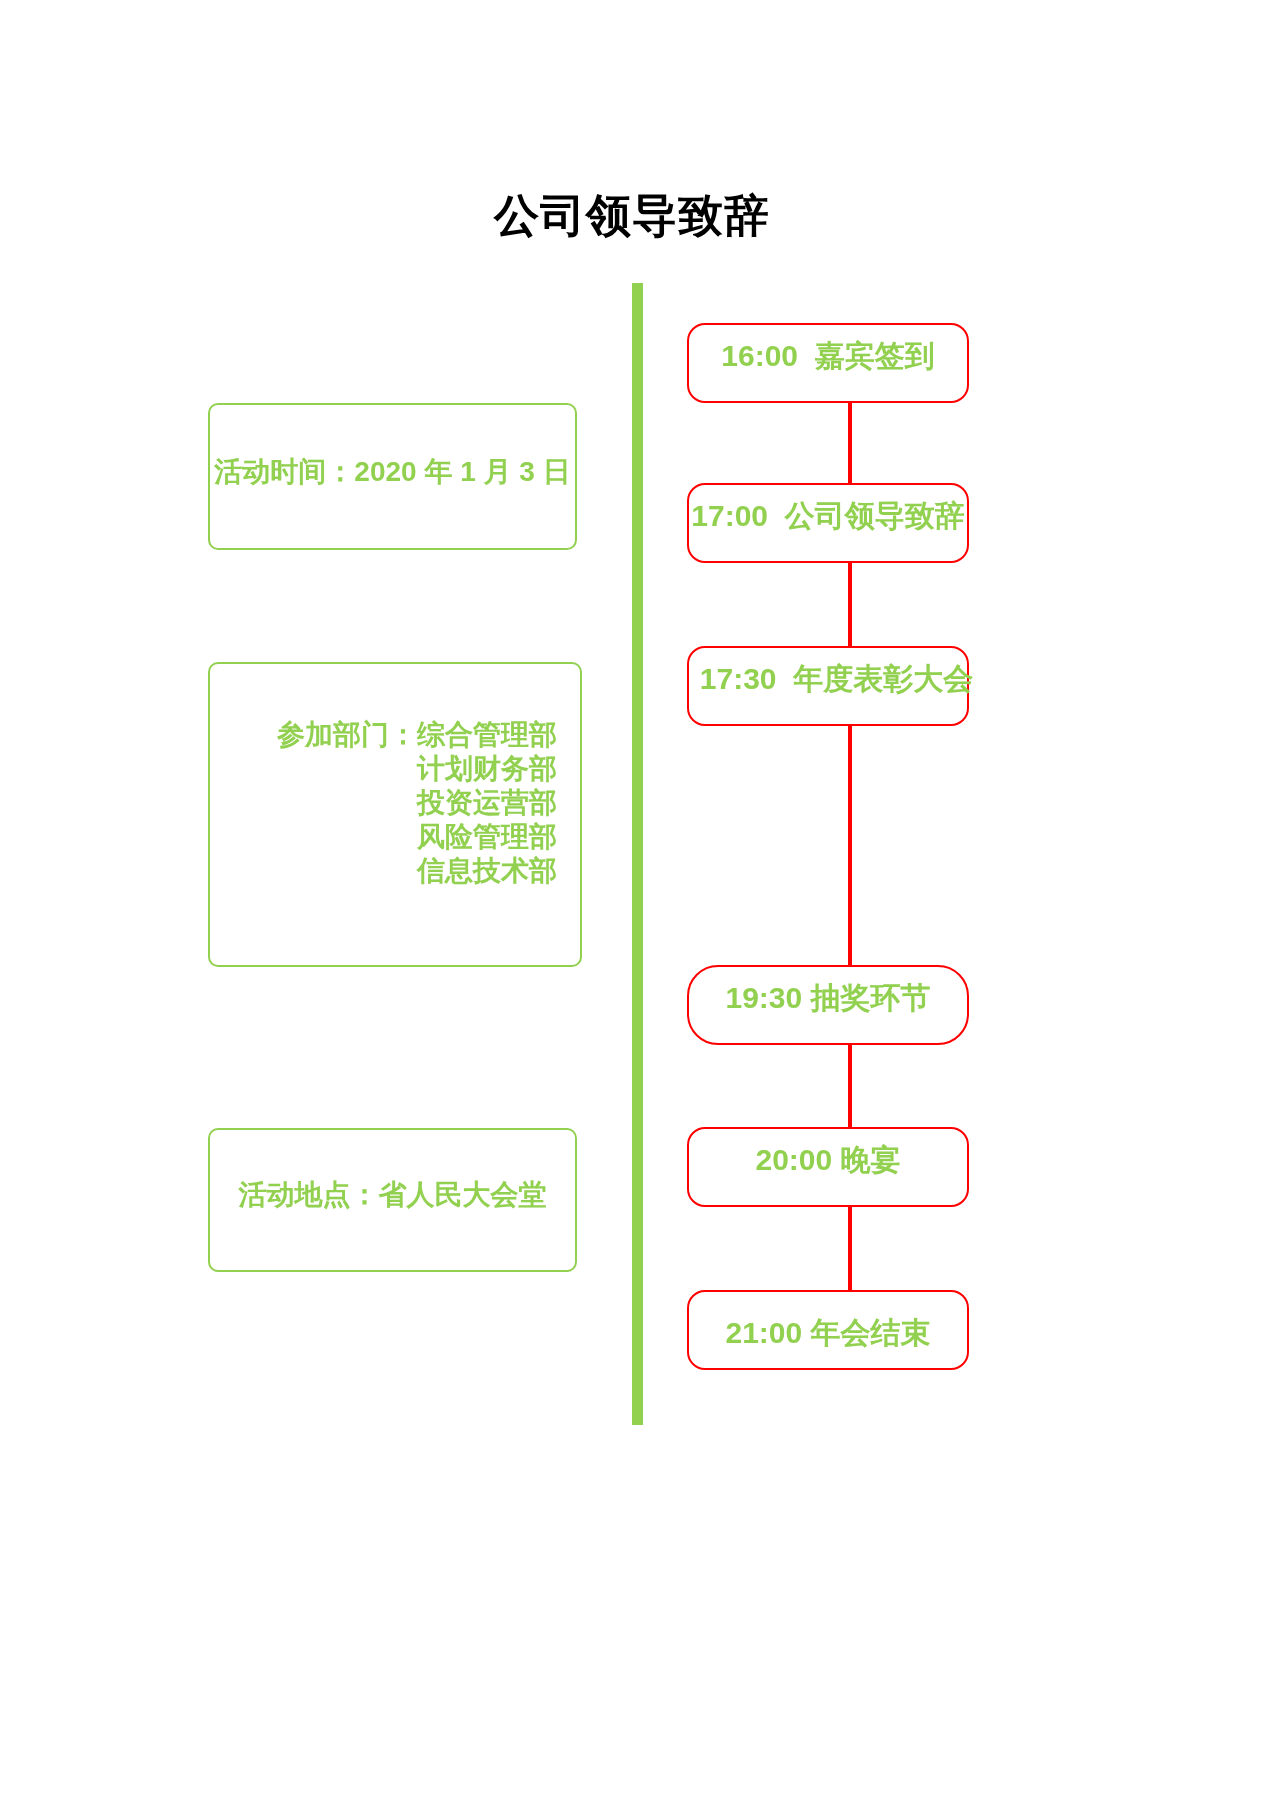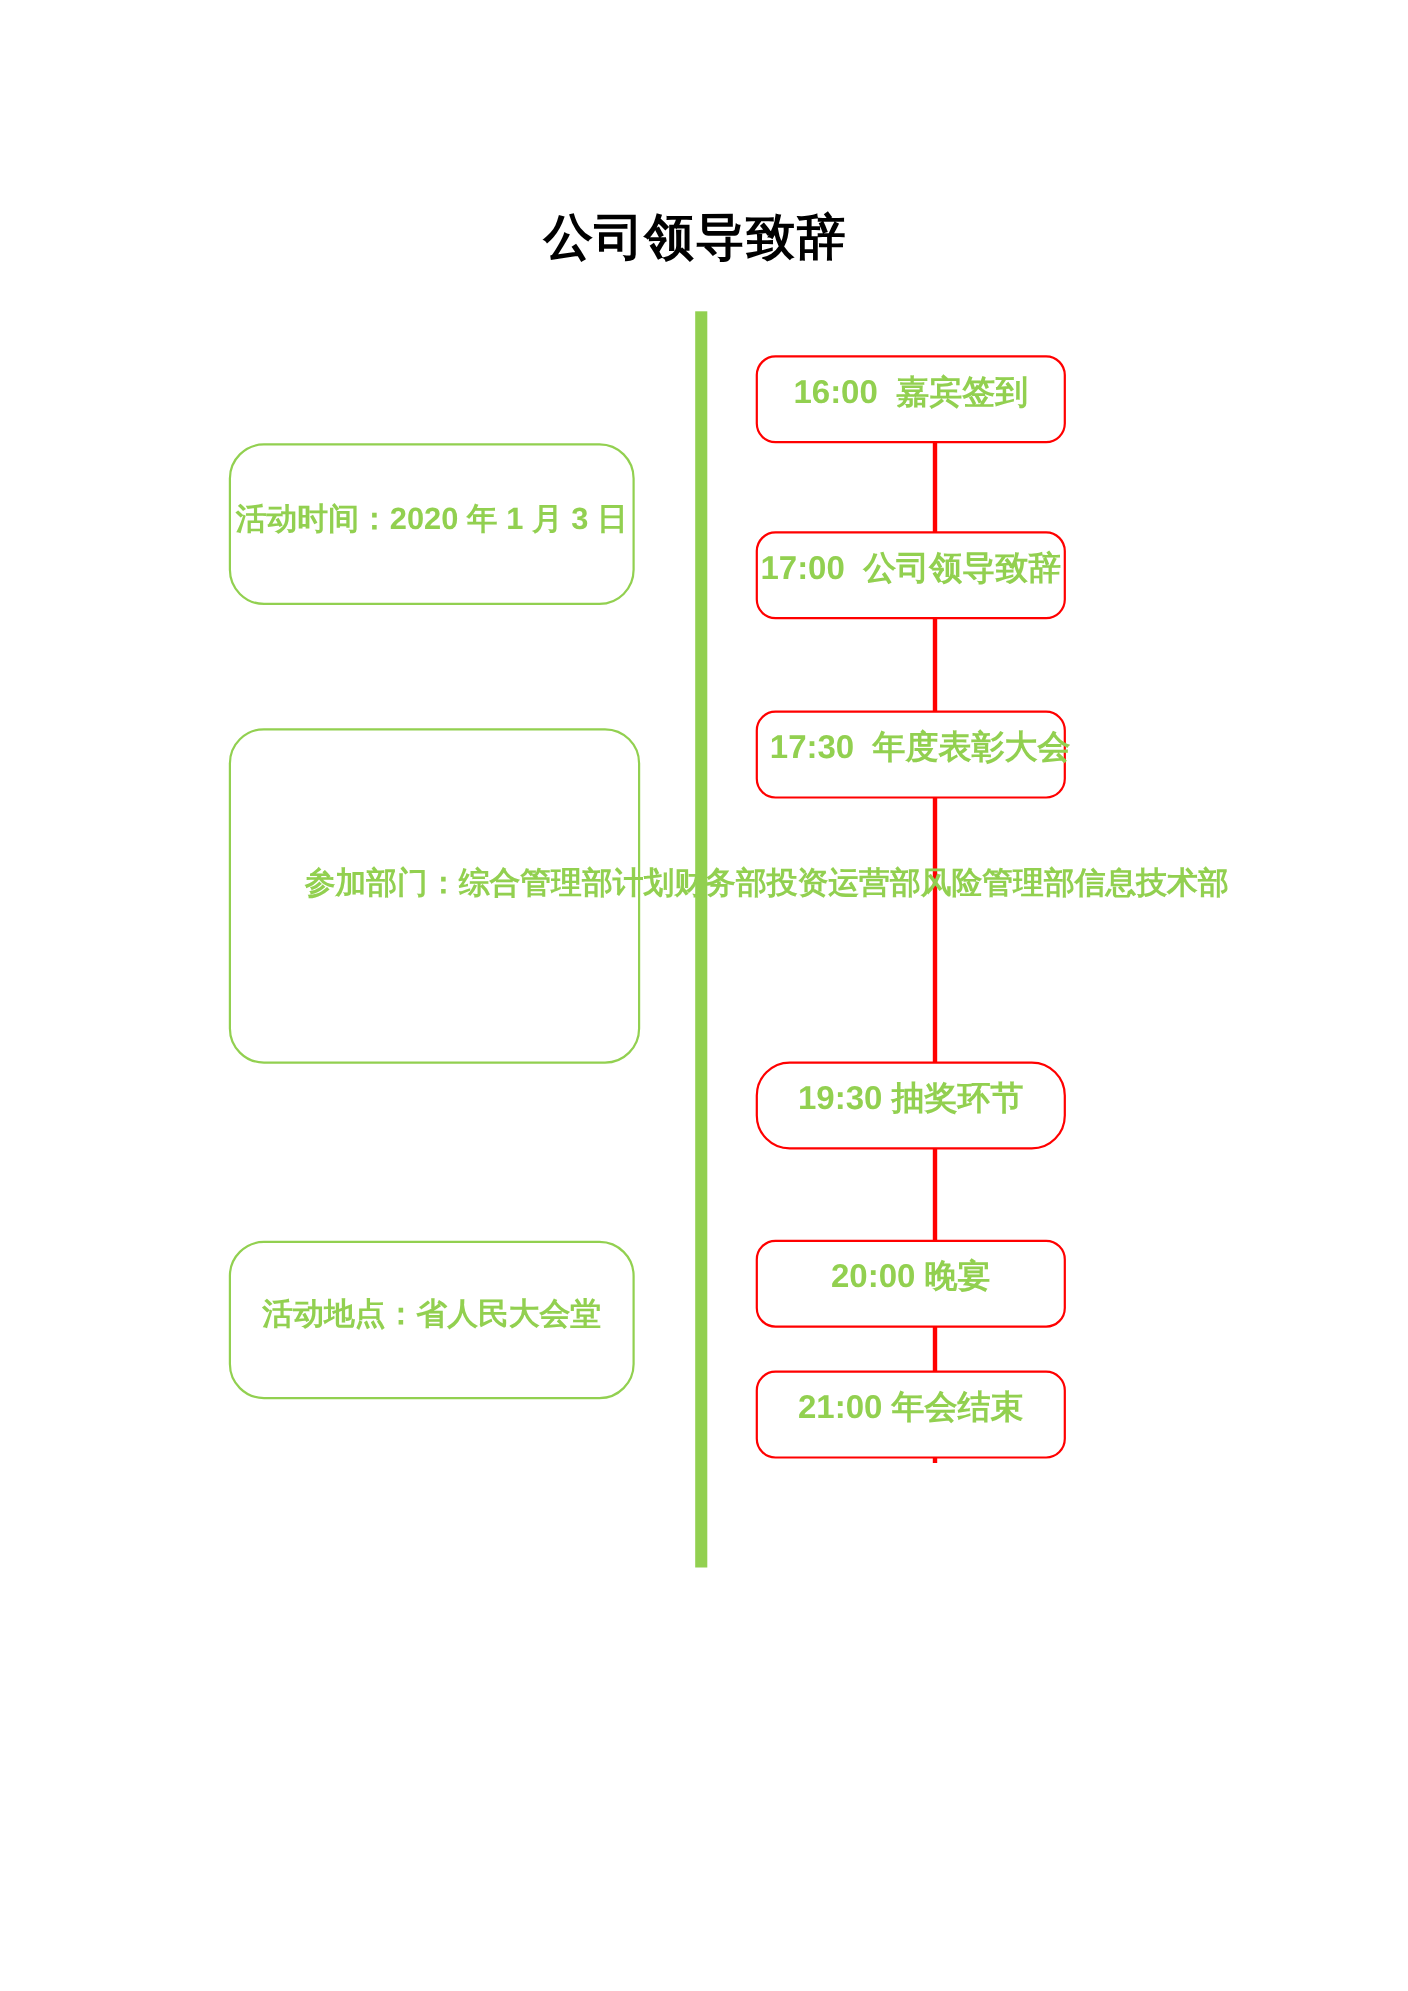--- a/index.html
+++ b/index.html
@@ -48,21 +48,21 @@
     height: 967px;
     background: #ff0000;
     z-index: 1;
   }
   
   .gbox {
     position: absolute;
     left: 208px;
     width: 369px;
     border: 2px solid #92d050;
-    border-radius: 32px;
+    border-radius: 10px;
     background: #ffffff;
     box-sizing: border-box;
     color: #92d050;
     font-size: 28px;
     font-weight: 700;
     display: flex;
     align-items: center;
     justify-content: center;
     z-index: 2;
     white-space: pre;
@@ -76,21 +76,21 @@
   .gbox-location { top: 1128px; height: 144px; padding-bottom: 10px; }
   .dept-row {
     display: flex;
     flex-direction: row;
     align-items: flex-start;
     line-height: 34px;
   }
   .dept-prefix { white-space: pre; }
   .dept-items {
     display: flex;
-    flex-direction: row;
+    flex-direction: column;
     align-items: center;
   }
   .dept-items span { white-space: pre; }
   
   .rbox {
     position: absolute;
     left: 687px;
     width: 282px;
     height: 80px;
     border: 2.5px solid #ff0000;
@@ -106,21 +106,21 @@
     padding-bottom: 14px;
     z-index: 2;
     white-space: pre;
   }
   .step1 { top: 323px; }
   .step2 { top: 483px; }
   .step3 { top: 646px; padding-left: 17px; }
   .step4 { top: 810px; }
   .step5 { top: 965px; border-radius: 31px; }
   .step6 { top: 1127px; }
-  .step7 { top: 1246px; }
+  .step7 { top: 1290px; align-items: flex-end; }
 </style>
 </head>
 <body>
 
 <div class="canvas">
 
   <h1 class="title">公司领导致辞</h1>
 
   <div class="axis"></div>
   <div class="connector"></div>

